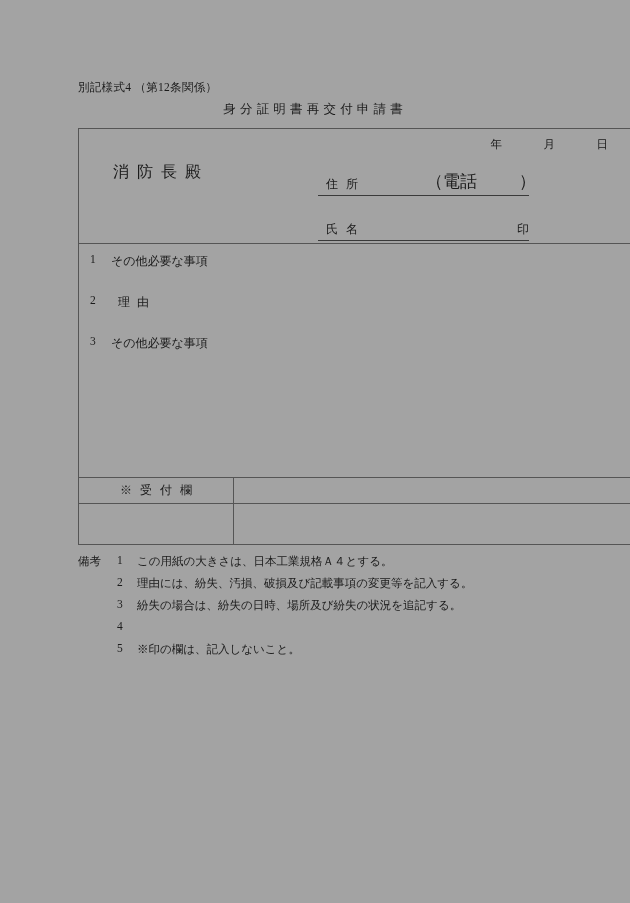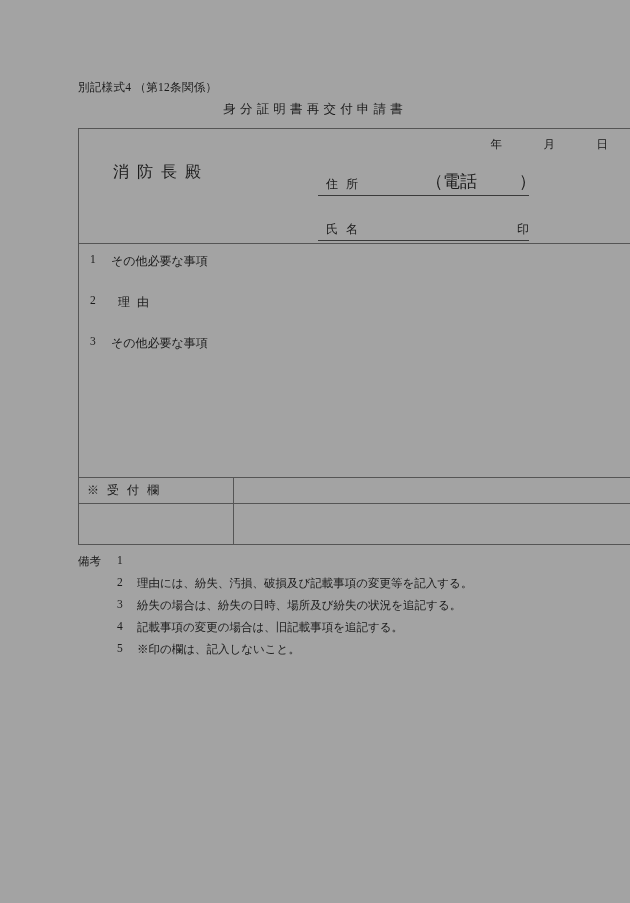--- a/index.html
+++ b/index.html
@@ -177,21 +177,21 @@
     letter-spacing: 7px;
     text-indent: 7px;
   }
 
   
   .th-left {
     position: absolute;
     top: 353px;
     left: 0;
     width: 154px;
-    text-align: left;
+    text-align: center;
     font-size: 12px;
     letter-spacing: 8px;
     text-indent: 8px;
     white-space: nowrap;
   }
   .th-right {
     position: absolute;
     top: 353px;
     left: 154px;
     width: 250px;
@@ -297,35 +297,35 @@
   </div>
 
   <div class="remarks">
 
     <div class="remarks-label">備考</div>
 
     <div class="remark-list">
 
       <div class="remark">
         <span class="rnum">1</span>
+        <span class="rtxt">この用紙の大きさは、日本工業規格Ａ４とする。</span>
       </div>
 
       <div class="remark">
         <span class="rnum">2</span>
         <span class="rtxt">理由には、紛失、汚損、破損及び記載事項の変更等を記入する。</span>
       </div>
 
       <div class="remark">
         <span class="rnum">3</span>
         <span class="rtxt">紛失の場合は、紛失の日時、場所及び紛失の状況を追記する。</span>
       </div>
 
       <div class="remark">
         <span class="rnum">4</span>
-        <span class="rtxt">記載事項の変更の場合は、旧記載事項を追記する。</span>
       </div>
 
       <div class="remark">
         <span class="rnum">5</span>
         <span class="rtxt">※印の欄は、記入しないこと。</span>
       </div>
 
     </div>
   </div>
 

